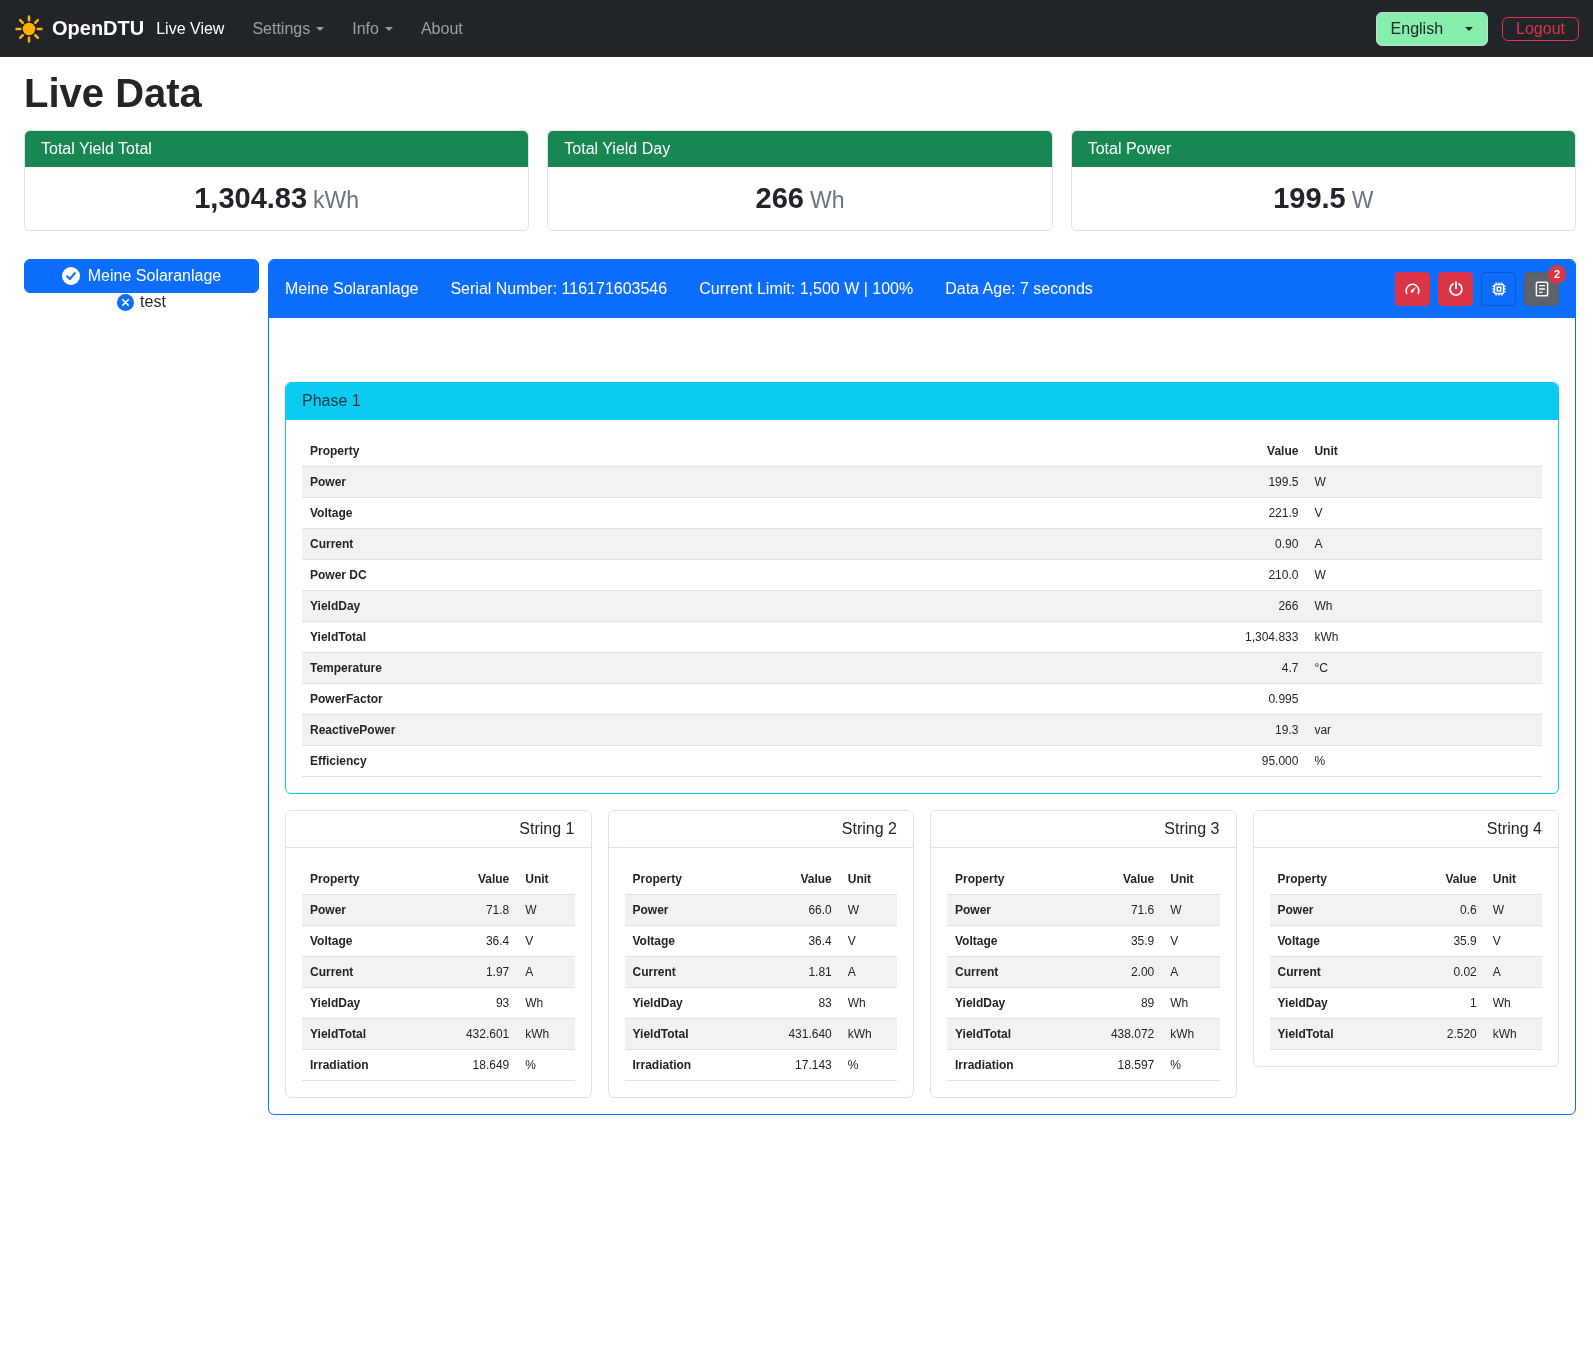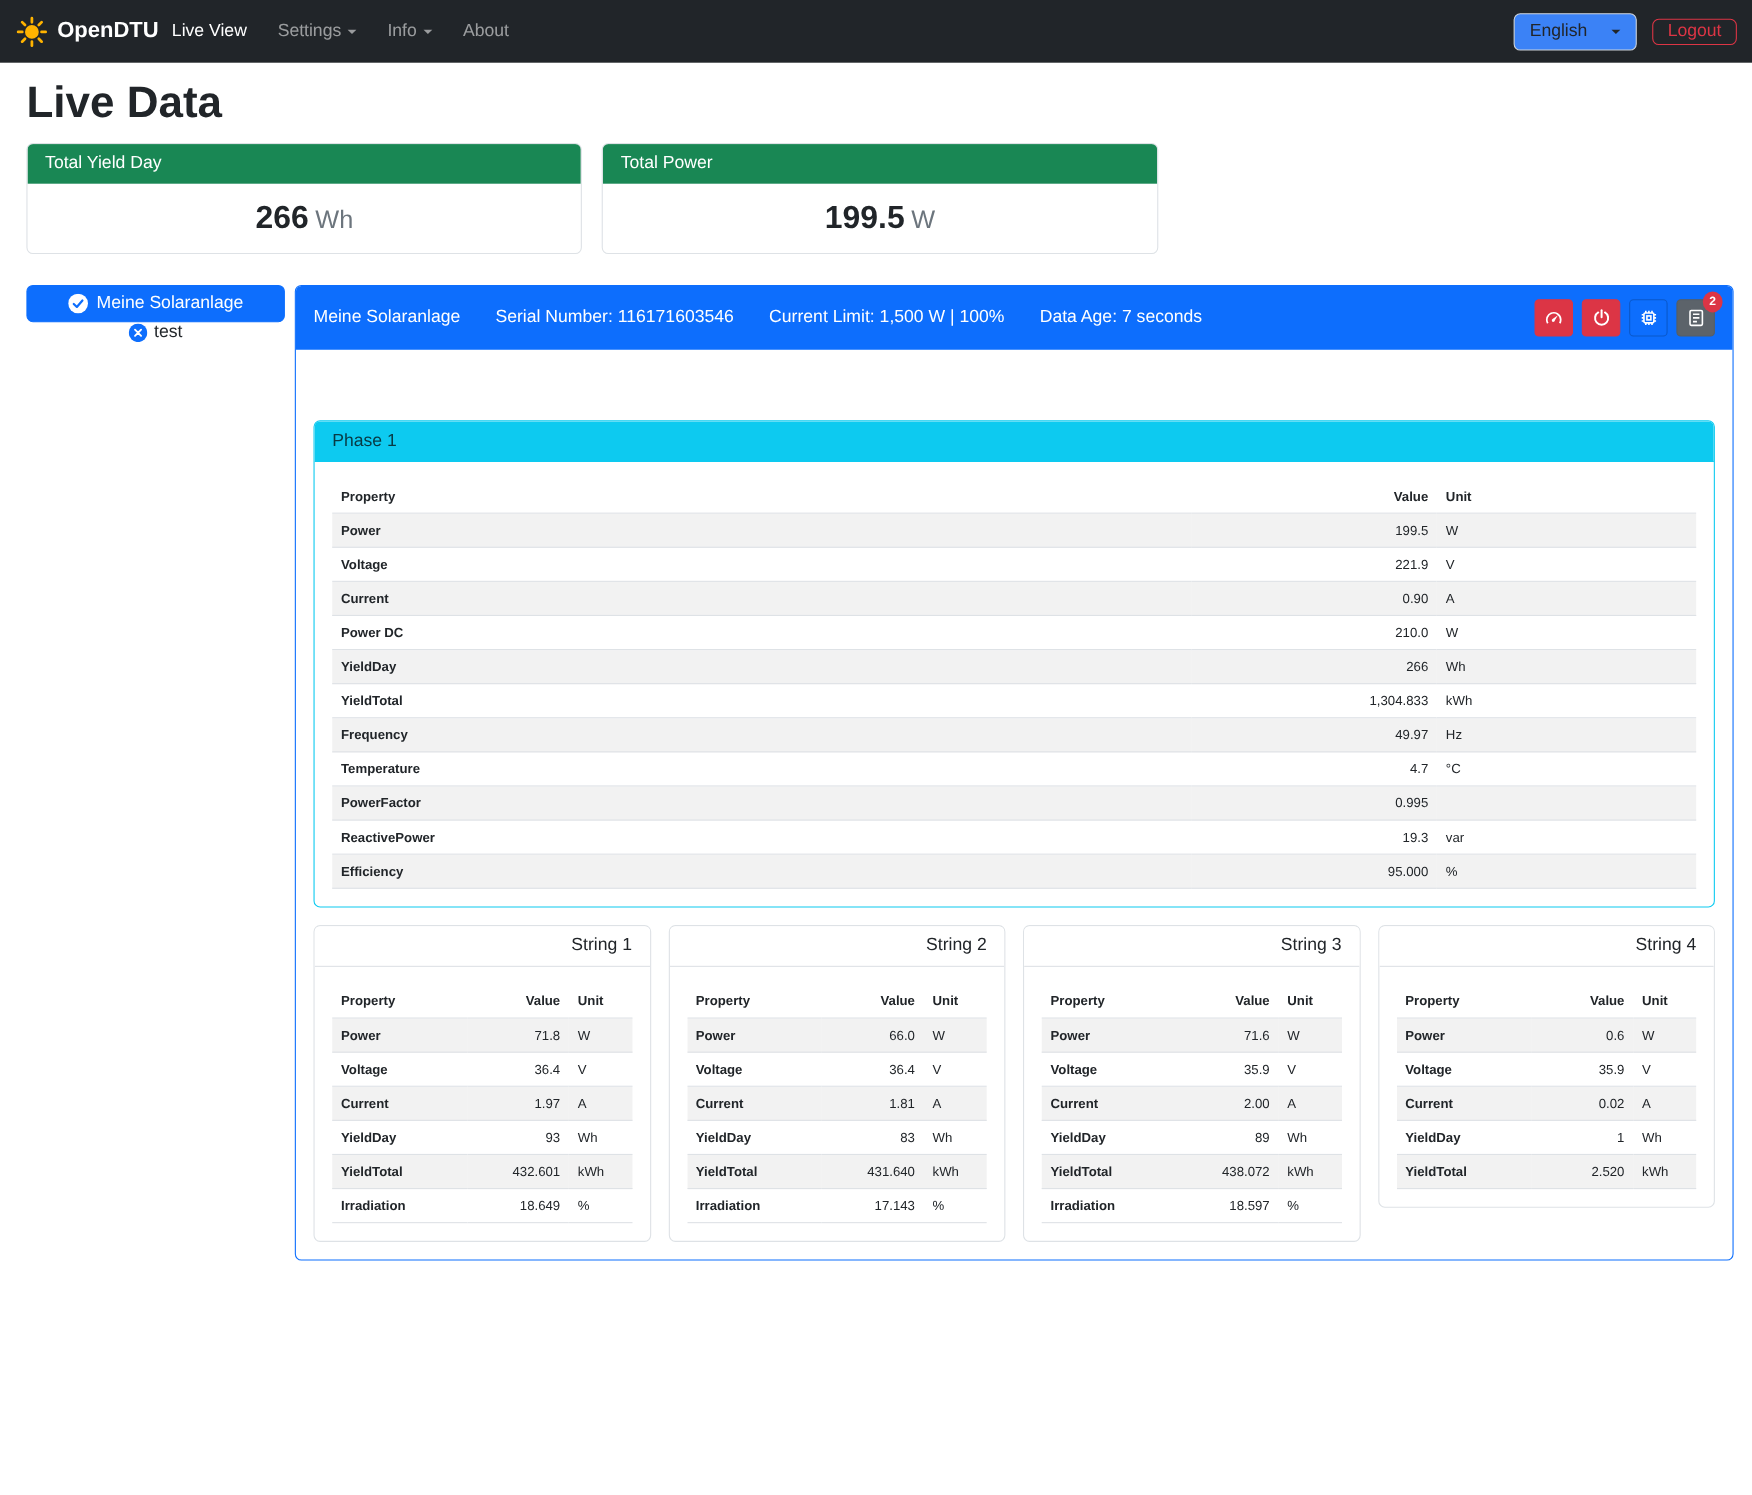--- a/index.html
+++ b/index.html
@@ -31,21 +31,21 @@
     display: inline-flex; align-items: center;
   }
   .nav-link.active { color: #fff; }
   .caret {
     display: inline-block; width: 0; height: 0;
     border-left: 4px solid transparent; border-right: 4px solid transparent;
     border-top: 4px solid currentColor; margin-left: 6px;
   }
   .nav-right { margin-left: auto; display: flex; align-items: center; gap: 14px; }
   .lang-select {
-    background: #3b82f6; color: #212529; border: 1px solid #ced4da;
+    background: #86efac; color: #212529; border: 1px solid #ced4da;
     border-radius: 6px; padding: 7px 14px; font-size: 16px;
     display: inline-flex; align-items: center; gap: 16px; cursor: pointer;
     font-family: inherit;
   }
   .logout-btn {
     background: transparent; color: #dc3545; border: 1px solid #dc3545;
     border-radius: 6px; padding: 2px 13px; font-size: 16px; cursor: pointer;
     font-family: inherit;
   }
 
@@ -173,20 +173,26 @@
     <button class="logout-btn">Logout</button>
   </div>
 </nav>
 
 <div class="container">
 
   <h1 class="page-title">Live Data</h1>
 
   <div class="summary-row">
 
+      <div class="card">
+        <div class="card-header green">Total Yield Total</div>
+        <div class="summary-body">
+          <span class="big-value">1,304.83</span><span class="big-unit">kWh</span>
+        </div>
+      </div>
 
       <div class="card">
         <div class="card-header green">Total Yield Day</div>
         <div class="summary-body">
           <span class="big-value">266</span><span class="big-unit">Wh</span>
         </div>
       </div>
 
       <div class="card">
         <div class="card-header green">Total Power</div>
@@ -307,25 +313,20 @@
                     <td class="val">266</td>
                     <td class="unit">Wh</td>
                   </tr>
 
                   <tr>
                     <th class="prop">YieldTotal</th>
                     <td class="val">1,304.833</td>
                     <td class="unit">kWh</td>
                   </tr>
 
-                  <tr>
-                    <th class="prop">Frequency</th>
-                    <td class="val">49.97</td>
-                    <td class="unit">Hz</td>
-                  </tr>
 
                   <tr>
                     <th class="prop">Temperature</th>
                     <td class="val">4.7</td>
                     <td class="unit">°C</td>
                   </tr>
 
                   <tr>
                     <th class="prop">PowerFactor</th>
                     <td class="val">0.995</td>

